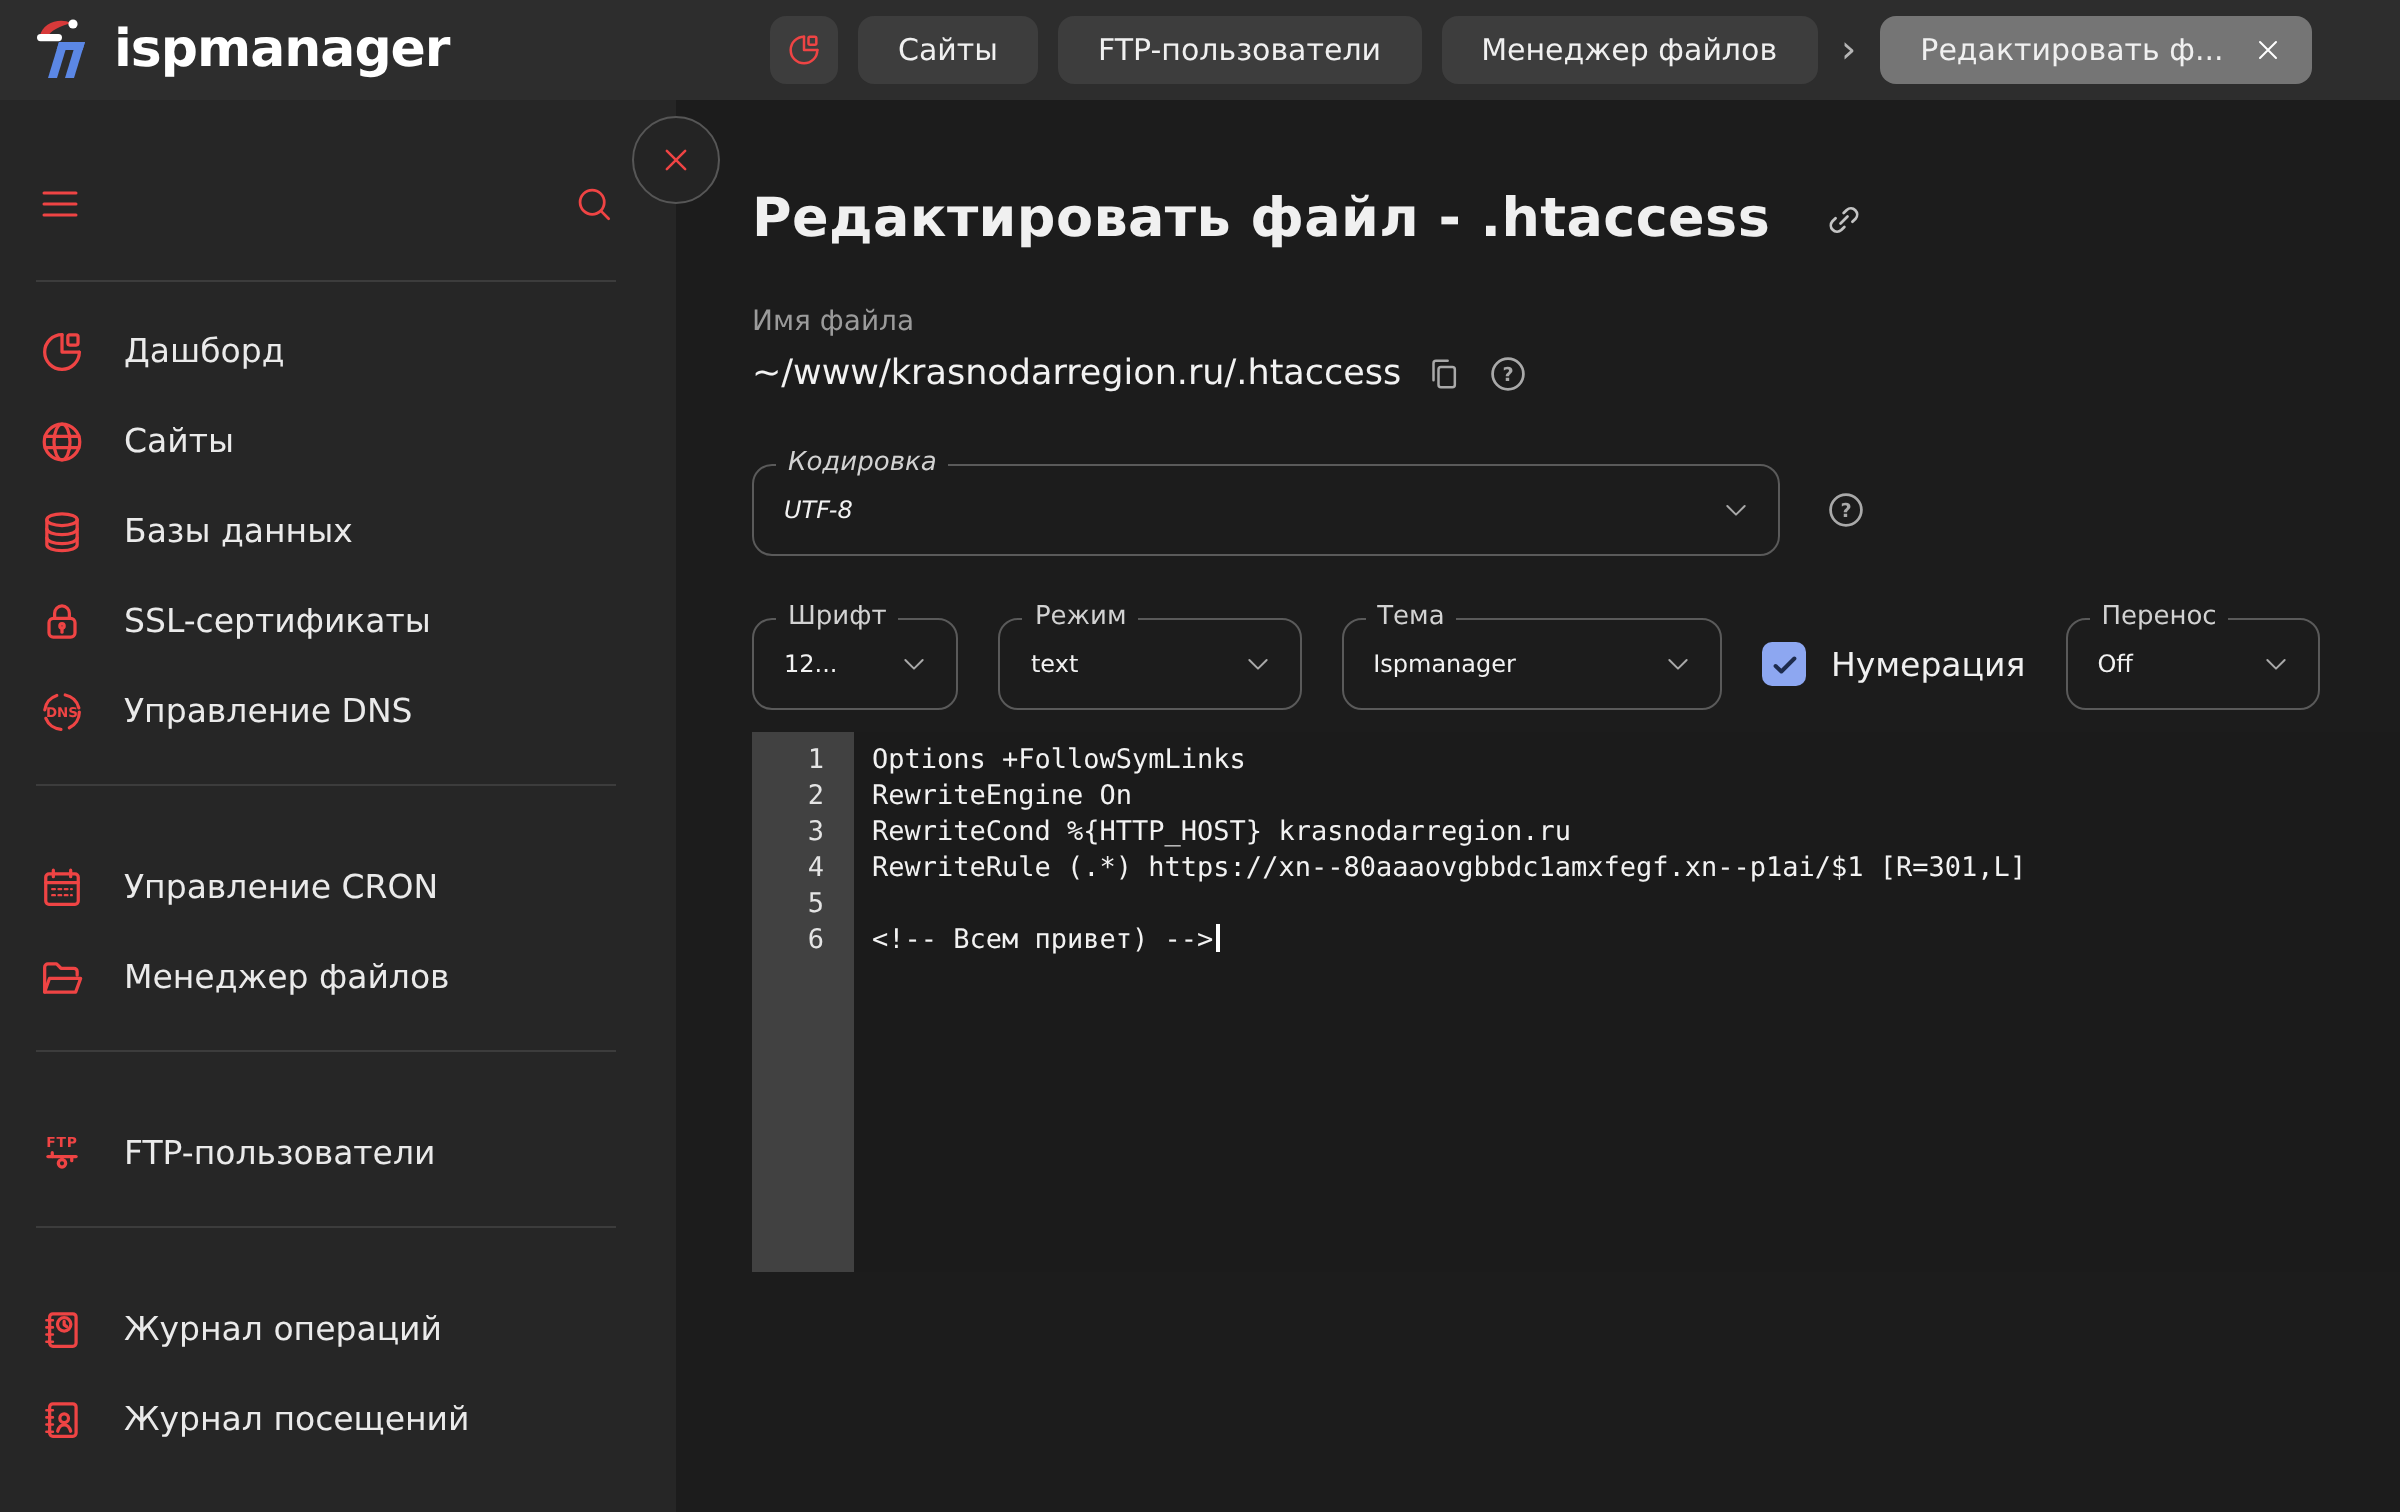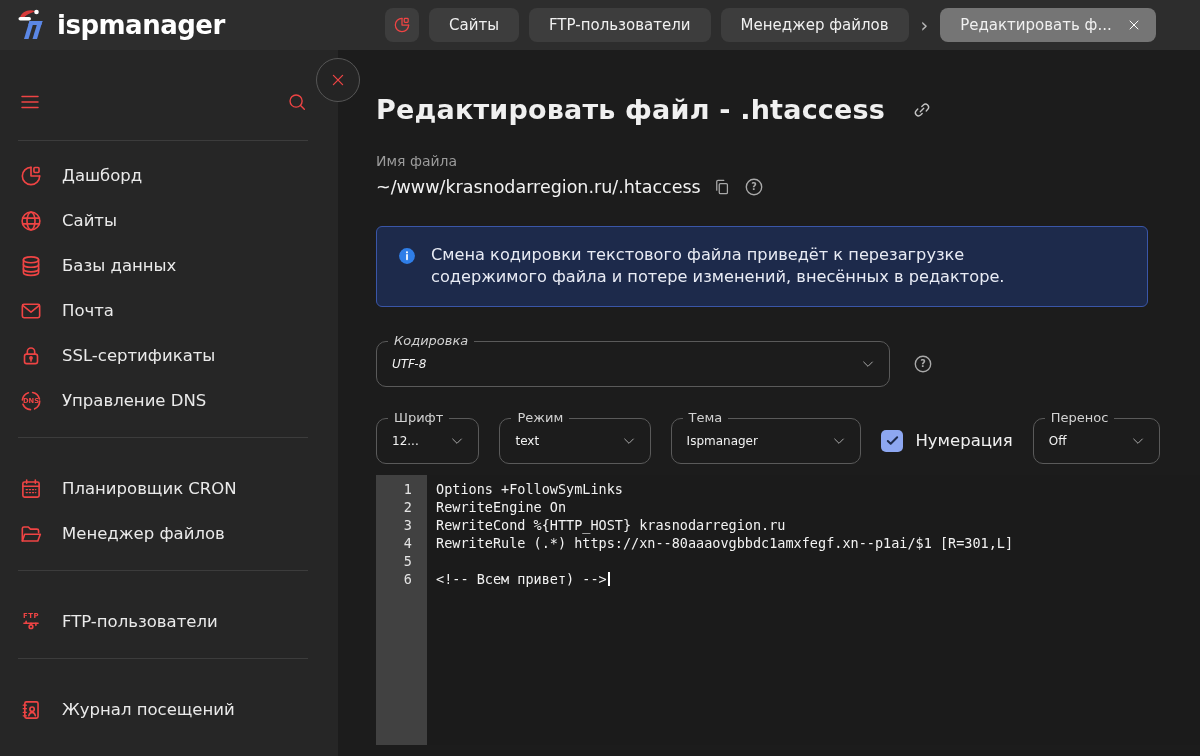--- a/index.html
+++ b/index.html
@@ -178,29 +178,20 @@
               <path d="M5 6.3v4.2c0 1.5 3.1 2.7 7 2.7s7-1.2 7-2.7V6.3"></path>
               <path d="M5 10.5v4.2c0 1.5 3.1 2.7 7 2.7s7-1.2 7-2.7v-4.2"></path>
               <path d="M5 14.7v3.2c0 1.5 3.1 2.7 7 2.7s7-1.2 7-2.7v-3.2"></path>
             </svg>
           </span>
           <span>Базы данных</span>
         </div>
         <div class="nav-item">
           <span class="icn i26">
             <svg viewBox="0 0 24 24" fill="none" stroke="currentColor" stroke-width="1.5" stroke-linecap="round" stroke-linejoin="round">
-              <rect x="4" y="5.8" width="16" height="12.4" rx="1.5"></rect>
-              <path d="M4.6 7l7.4 6 7.4-6"></path>
-            </svg>
-          </span>
-          <span>Почта</span>
-        </div>
-        <div class="nav-item">
-          <span class="icn i26">
-            <svg viewBox="0 0 24 24" fill="none" stroke="currentColor" stroke-width="1.5" stroke-linecap="round" stroke-linejoin="round">
               <rect x="6" y="10.3" width="12" height="8.7" rx="2"></rect>
               <path d="M8.6 10.3V8a3.4 3.4 0 0 1 6.8 0v2.3"></path>
               <circle cx="12" cy="13.8" r="1"></circle>
               <path d="M12 14.8v1.9"></path>
             </svg>
           </span>
           <span>SSL-сертификаты</span>
         </div>
         <div class="nav-item">
           <span class="icn i26">
@@ -216,21 +207,21 @@
       <div class="nav-group">
         <div class="nav-item">
           <span class="icn i26">
             <svg viewBox="0 0 24 24" fill="none" stroke="currentColor" stroke-width="1.5" stroke-linecap="round" stroke-linejoin="round">
               <rect x="4.5" y="5.5" width="15" height="14" rx="1.5"></rect>
               <path d="M4.5 9.5h15"></path>
               <path d="M8 3.8v3M16 3.8v3"></path>
               <path d="M7.5 12.5h9M7.5 15.3h9" stroke-width="1.1" stroke-dasharray="1.2 1.7"></path>
             </svg>
           </span>
-          <span>Планировщик CRON</span>
+          <span>Управление CRON</span>
         </div>
         <div class="nav-item">
           <span class="icn i26">
             <svg viewBox="0 0 24 24" fill="none" stroke="currentColor" stroke-width="1.5" stroke-linecap="round" stroke-linejoin="round">
               <path d="M4 18.5V7a1.5 1.5 0 0 1 1.5-1.5h4l2 2h6A1.5 1.5 0 0 1 19 9v1.7"></path>
               <path d="M4 18.5l2.2-6.3h14.4l-2.3 6.3z"></path>
             </svg>
           </span>
           <span>Менеджер файлов</span>
         </div>
@@ -245,20 +236,31 @@
               <path d="M7.5 11.4v1.8M16.5 13.2v1.9"></path>
               <path d="M12 13.2v1.2"></path>
               <circle cx="12" cy="16.3" r="1.7"></circle>
             </svg>
           </span>
           <span>FTP-пользователи</span>
         </div>
       </div>
       <div class="nav-divider"></div>
       <div class="nav-group">
+        <div class="nav-item">
+          <span class="icn i26">
+            <svg viewBox="0 0 24 24" fill="none" stroke="currentColor" stroke-width="1.5" stroke-linecap="round" stroke-linejoin="round">
+              <rect x="6.3" y="4.5" width="12.2" height="15" rx="1.5"></rect>
+              <path d="M4.8 7.5h3M4.8 10.8h3M4.8 14.1h3M4.8 17.4h3" stroke-width="1.2"></path>
+              <circle cx="13" cy="9.4" r="3.1"></circle>
+              <path d="M13 8v1.6l1.2.8"></path>
+            </svg>
+          </span>
+          <span>Журнал операций</span>
+        </div>
         <div class="nav-item">
           <span class="icn i26">
             <svg viewBox="0 0 24 24" fill="none" stroke="currentColor" stroke-width="1.5" stroke-linecap="round" stroke-linejoin="round">
               <rect x="6.3" y="4.5" width="12.2" height="15" rx="1.5"></rect>
               <path d="M4.8 7.5h3M4.8 10.8h3M4.8 14.1h3M4.8 17.4h3" stroke-width="1.2"></path>
               <circle cx="13" cy="11.2" r="2"></circle>
               <path d="M10 17.2c.5-2 1.7-3 3-3s2.5 1 3 3"></path>
             </svg>
           </span>
           <span>Журнал посещений</span>
@@ -299,30 +301,20 @@
         </span>
       <span class="icn i22 dim">
           <svg viewBox="0 0 24 24" fill="none" stroke="currentColor" stroke-width="1.5" stroke-linecap="round" stroke-linejoin="round">
             <circle cx="12" cy="12" r="8.4"></circle>
             <text x="12" y="15.6" font-size="10.5" font-weight="bold" text-anchor="middle" fill="currentColor" stroke="none">?</text>
           </svg>
         </span>
     </div>
   </div>
 
-  <div class="banner">
-    <span class="icn i20">
-        <svg viewBox="0 0 24 24">
-          <circle cx="12" cy="12" r="9.5" fill="#2f7ee8"></circle>
-          <path d="M12 10.6v5.4" stroke="#fff" stroke-width="2.1" stroke-linecap="round"></path>
-          <circle cx="12" cy="7.6" r="1.25" fill="#fff"></circle>
-        </svg>
-      </span>
-    <div class="banner-text">Смена кодировки текстового файла приведёт к перезагрузке содержимого файла и потере изменений, внесённых в редакторе.</div>
-  </div>
 
   <div class="enc-row">
     <div class="select">
       <span class="sel-label">Кодировка</span>
       <span class="sel-value">UTF-8</span>
       <span class="icn i16 dim">
           <svg viewBox="0 0 24 24" fill="none" stroke="currentColor" stroke-width="1.5" stroke-linecap="round" stroke-linejoin="round">
             <path d="M5.5 9l6.5 6.5L18.5 9"></path>
           </svg>
         </span>

